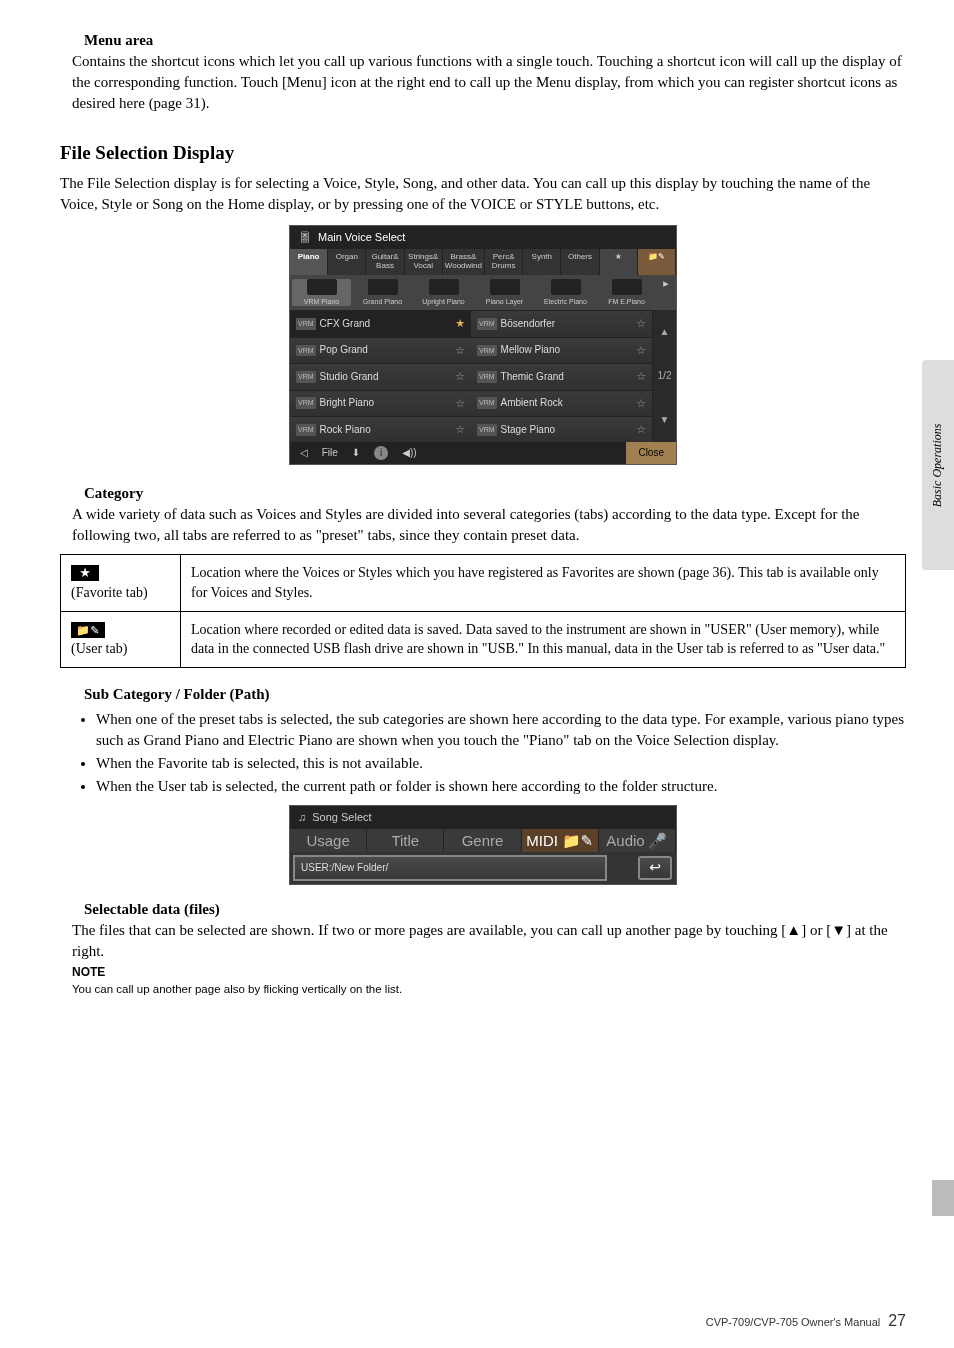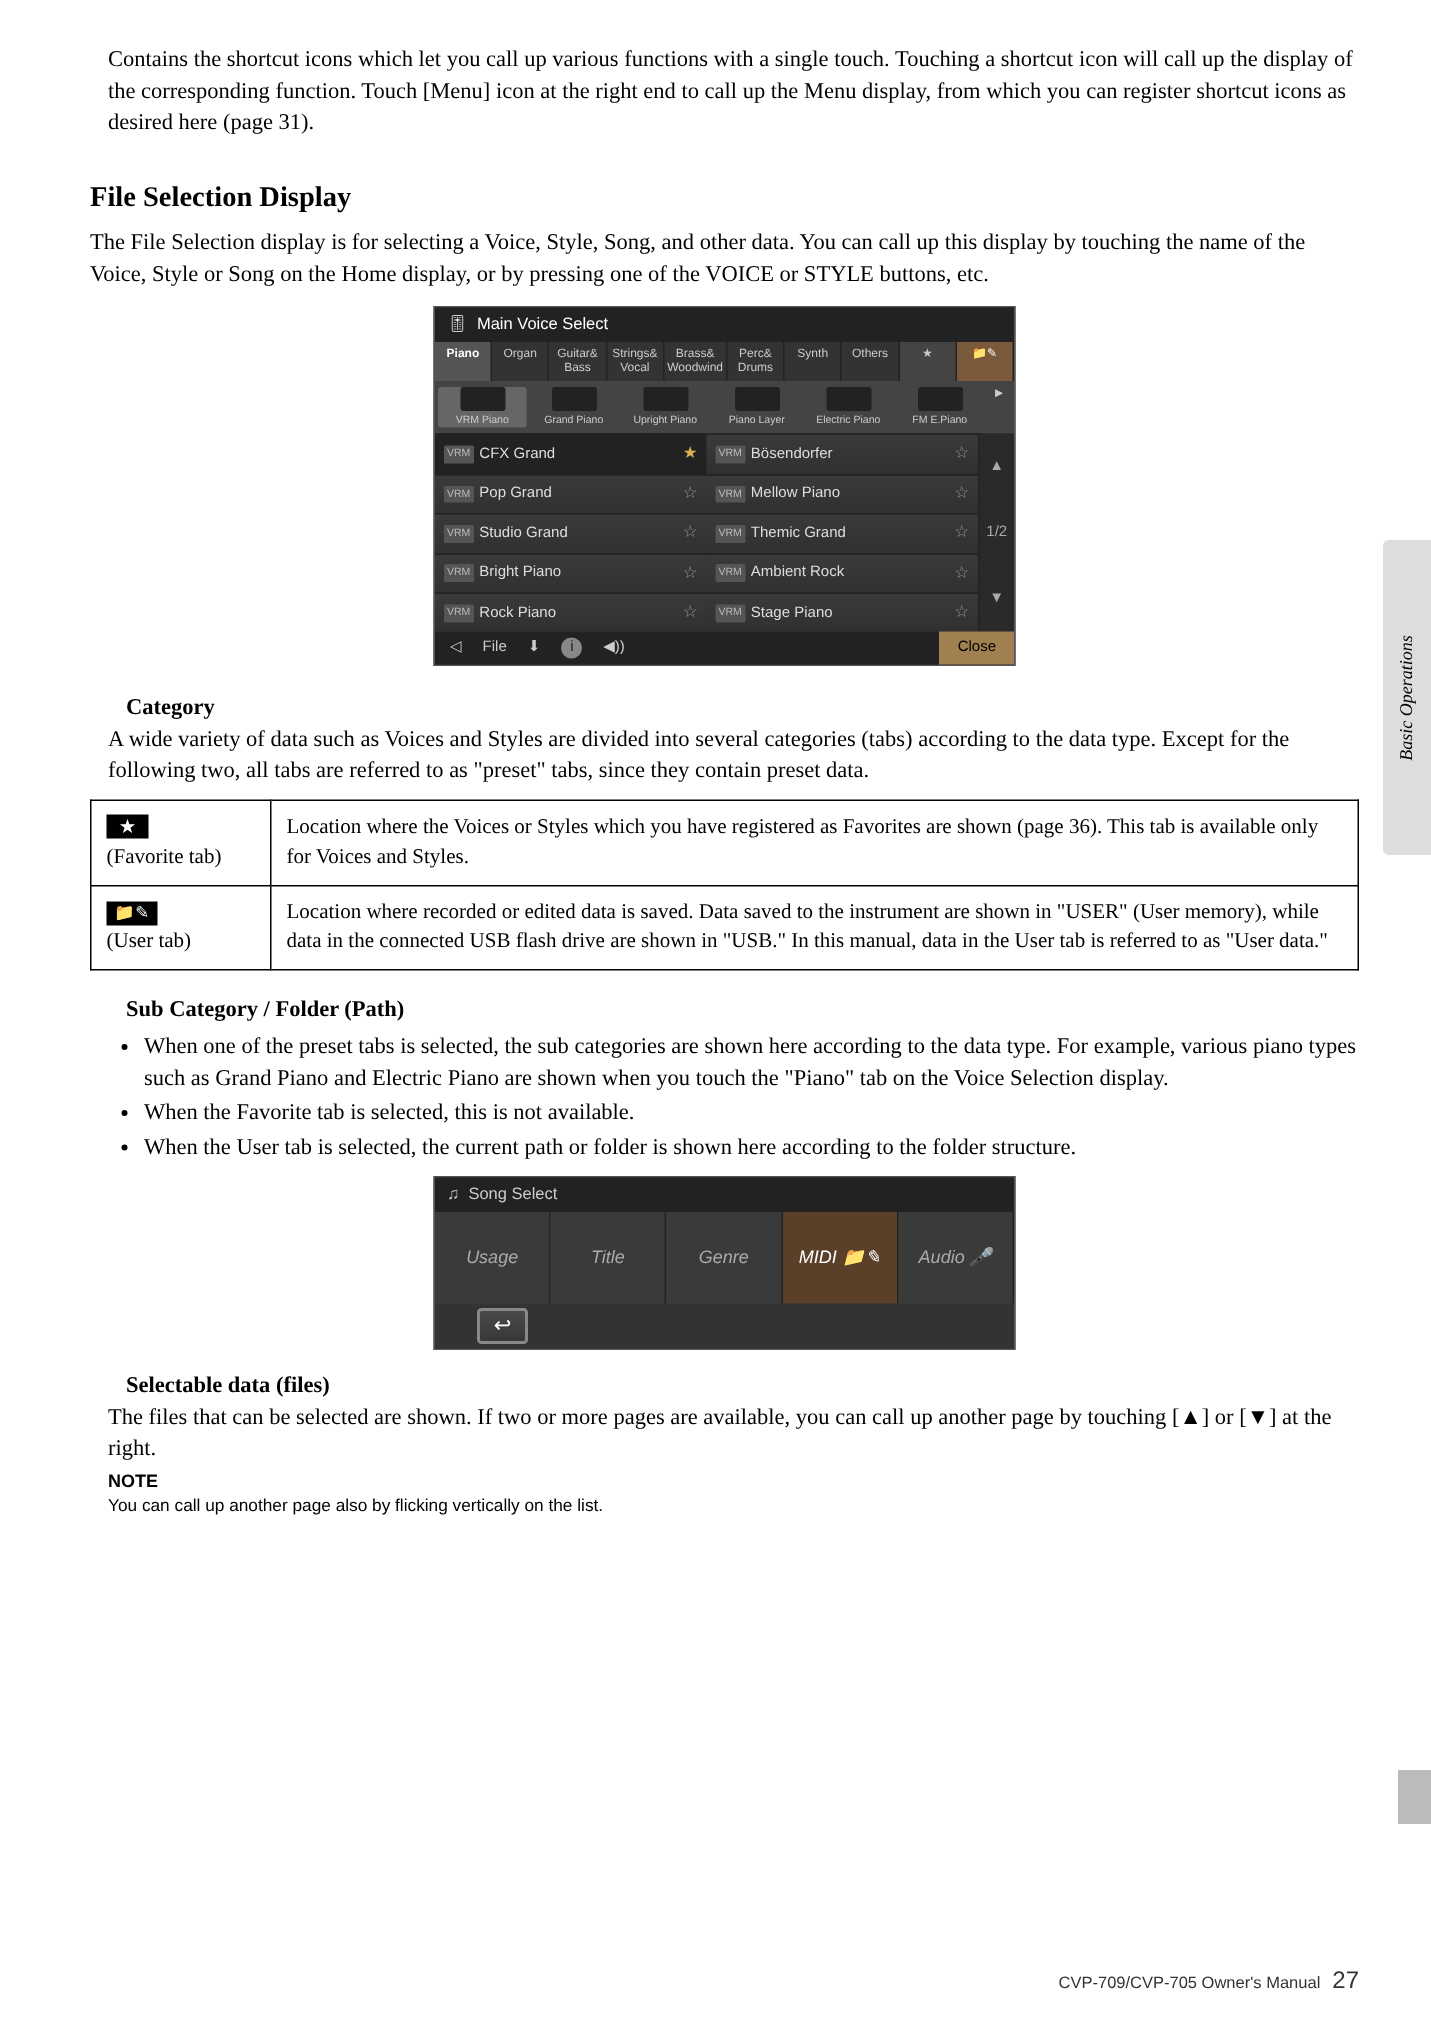--- a/index.html
+++ b/index.html
@@ -110,21 +110,21 @@
   .bullets li { margin-bottom: 2px; font-size: 15px; }
 
   
   .ss-wrap { display:flex; flex-direction:column; align-items:center; margin: 6px 0 14px 0; }
   .ss-shot {
     width: 388px; background:#333; font-family: Arial, sans-serif; color:#ccc;
     border:1px solid #555;
   }
   .ss-title { display:flex; align-items:center; gap:6px; padding:4px 8px; font-size:11px; background:#222; }
   .ss-tabs { display:flex; }
-  .ss-tab { flex:1; text-align:center; padding:22px 2px; font-size:12px; border-right:1px solid #222; background:#3a3a3a; color:#aaa;font-style:italic; }
+  .ss-tab { flex:1; text-align:center; padding:1px 2px; font-size:15px; border-right:1px solid #222; background:#3a3a3a; color:#aaa; }
   .ss-tab.sel { background:#5a4028; color:#fff; display:flex; justify-content:center; gap:4px; align-items:center; }
   .ss-row2 { display:flex; align-items:center; background:#333; }
   .ss-path {
     flex:1; margin:3px; border:2px solid #888; background:linear-gradient(#4a4a4a,#383838);
     padding:4px 6px; font-size:10px; color:#ddd;
   }
   .ss-up {
     width:34px; height:24px; margin:3px 4px 3px 28px; border:2px solid #888; border-radius:3px;
     background:linear-gradient(#4a4a4a,#383838); color:#fff; display:flex;
     align-items:center; justify-content:center; font-size:14px;
@@ -143,20 +143,21 @@
     font-family: Arial, sans-serif; font-size: 11px; color:#333;
     display:flex; align-items:baseline; gap:8px;margin-top:40px;
   }
   .footer .pg { font-size: 16px; }
   .stripe-v { position:absolute; right:0; top:1180px; width:22px; height:36px; background:#bbb; }
 </style>
 </head>
 <body>
 
 <div class="section-block">
+  <div class="subhead">Menu area</div>
   <div class="para-indent body-text">Contains the shortcut icons which let you call up various functions with a single touch. Touching a shortcut icon will call up the display of the corresponding function. Touch [Menu] icon at the right end to call up the Menu display, from which you can register shortcut icons as desired here (page 31).</div>
 </div>
 
 <div class="section-block" style="margin-bottom:0;">
   <div class="h2">File Selection Display</div>
   <div class="body-text">The File Selection display is for selecting a Voice, Style, Song, and other data. You can call up this display by touching the name of the Voice, Style or Song on the Home display, or by pressing one of the VOICE or STYLE buttons, etc.</div>
 </div>
 
 <div class="screenshot-wrap">
   <div class="mv-shot">
@@ -341,20 +342,21 @@
       <div class="ss-tab">Usage</div>
       <div class="ss-tab">Title</div>
       <div class="ss-tab">Genre</div>
       <div class="ss-tab sel">
           <span>MIDI</span>
           <span>📁✎</span>
         </div>
       <div class="ss-tab"><span>Audio</span> <span>🎤</span></div>
     </div>
     <div class="ss-row2">
+      <div class="ss-path">USER:/New Folder/</div>
       <div class="ss-up">↩</div>
     </div>
   </div>
 </div>
 
 <div class="subhead" style="margin-left:24px;">Selectable data (files)</div>
 <div class="para-indent body-text">The files that can be selected are shown. If two or more pages are available, you can call up another page by touching [▲] or [▼] at the right.</div>
 <div class="para-indent note-label">NOTE</div>
 <div class="para-indent note-text">You can call up another page also by flicking vertically on the list.</div>
 

